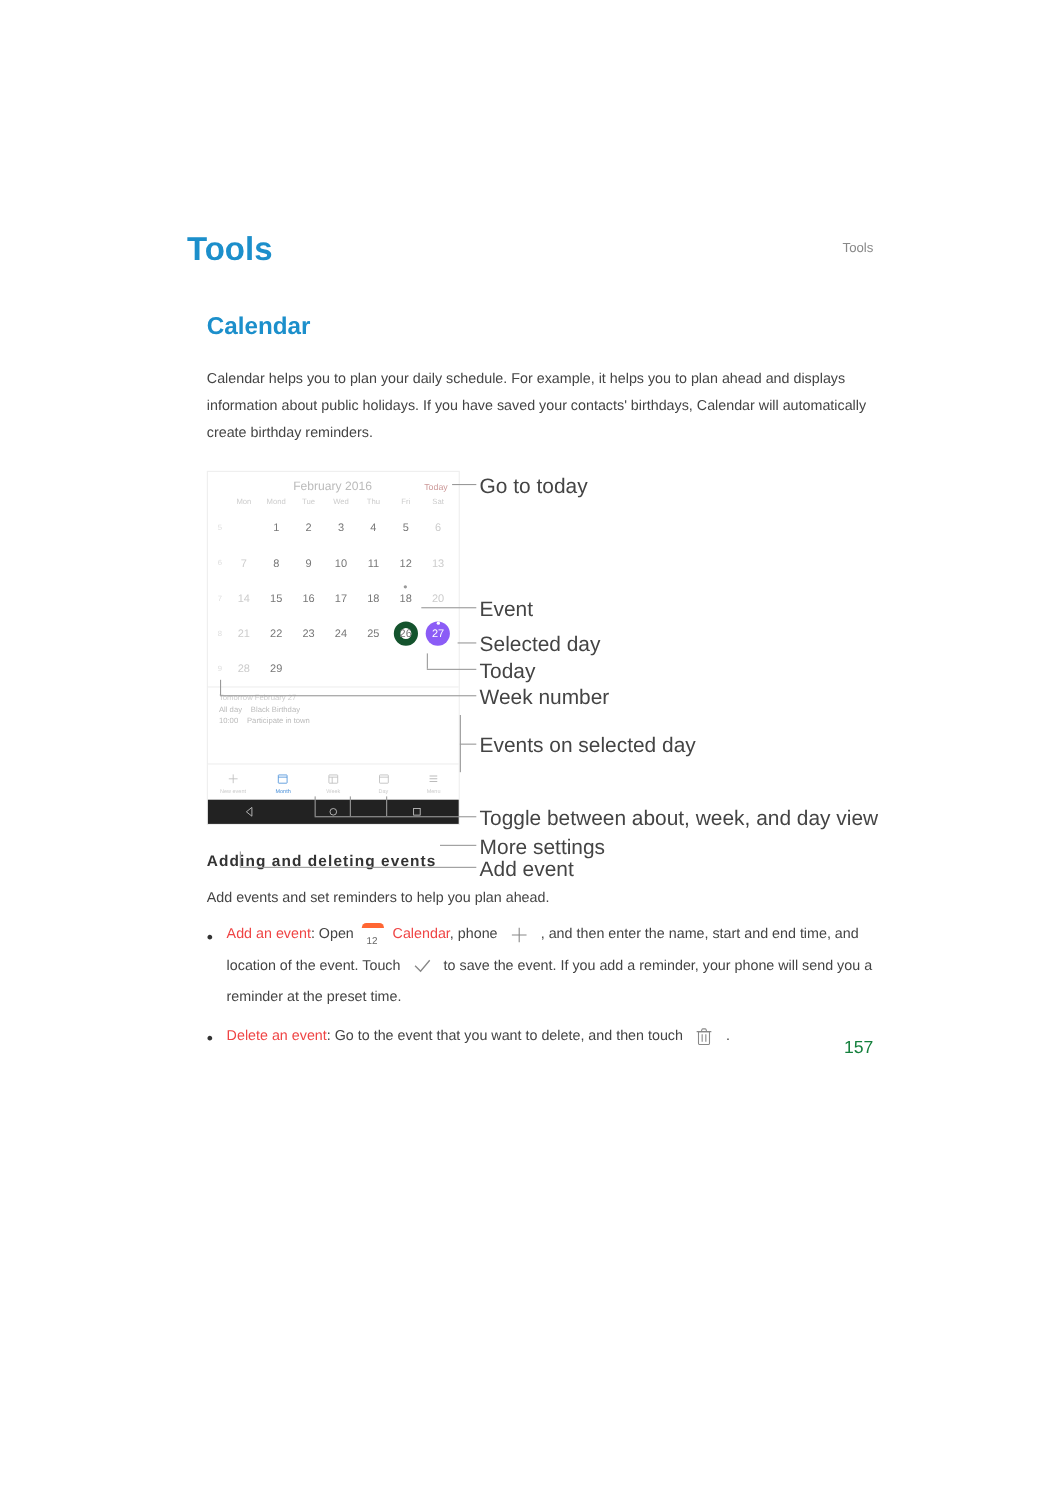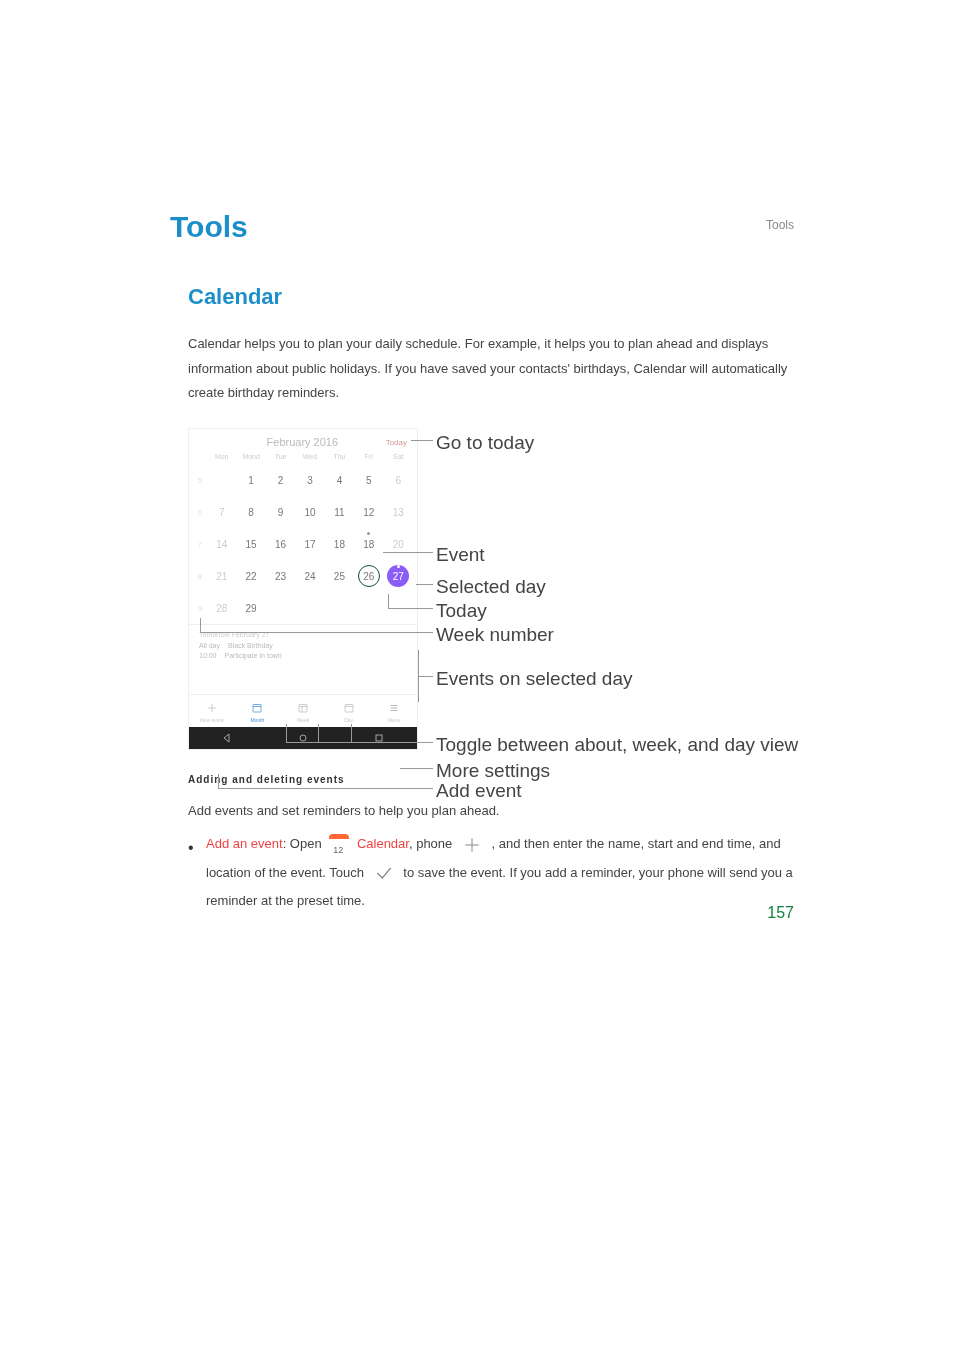--- a/index.html
+++ b/index.html
@@ -36,21 +36,21 @@
     padding-left: 18px;
   }
   p.body {
     font-size: 13px;
     line-height: 1.9;
     margin: 0 0 6px 0;
     padding-left: 18px;
     color: #444;
   }
   h3.sub {
-    font-size: 10px;
+    font-size: 14px;
     font-weight: bold;
     margin: 24px 0 14px 0;
     padding-left: 18px;
     color: #333;
     letter-spacing: 1px;
   }
   ul.bullets {
     list-style: none;
     padding-left: 18px;
     margin: 0;
@@ -166,21 +166,21 @@
   }
   .cal-grid .day {
     height: 32px;
     display: flex;
     align-items: center;
     justify-content: center;
     position: relative;
   }
   .day.dim { color: #ccc; }
   .day.selected span {
-    border: 1px solid #14532d;
+    border: 6px solid #14532d;
     border-radius: 50%;
     width: 22px; height: 22px;
     display: flex; align-items: center; justify-content: center;
   }
   .day.today span {
     background: #8b5cf6;
     color: #fff;
     border-radius: 50%;
     width: 22px; height: 22px;
     display: flex; align-items: center; justify-content: center;
@@ -524,16 +524,29 @@
       <span class="inline-icon"><svg class="plus-icon-svg" viewBox="0 0 24 24" stroke="#888" fill="none" stroke-width="1.2">
             <line x1="12" y1="4" x2="12" y2="20"></line>
             <line x1="4" y1="12" x2="20" y2="12"></line>
           </svg></span>
       <span> , and then enter the name, start and end time, and location of the event. Touch </span>
       <span class="inline-icon"><svg class="check-icon-svg" viewBox="0 0 24 24" stroke="#888" fill="none" stroke-width="1.5">
             <polyline points="4,12 10,18 20,6"></polyline>
           </svg></span>
       <span> to save the event. If you add a reminder, your phone will send you a reminder at the preset time.</span>
     </li>
+    <li>
+      <span class="bold">Delete an event</span><span>: Go to the event that you want to delete, and then touch </span>
+      <span class="inline-icon"><svg class="trash-icon-svg" viewBox="0 0 24 24" stroke="#888" fill="none" stroke-width="1.2">
+            <rect x="6" y="7" width="12" height="14" rx="1"></rect>
+            <line x1="10" y1="10" x2="10" y2="18"></line>
+            <line x1="14" y1="10" x2="14" y2="18"></line>
+            <line x1="4" y1="7" x2="20" y2="7"></line>
+            <line x1="9" y1="7" x2="10" y2="4"></line>
+            <line x1="15" y1="7" x2="14" y2="4"></line>
+            <line x1="10" y1="4" x2="14" y2="4"></line>
+          </svg></span>
+      <span> .</span>
+    </li>
   </ul>
 
   <div class="page-num">157</div>
 </div>
 
 </body></html>

